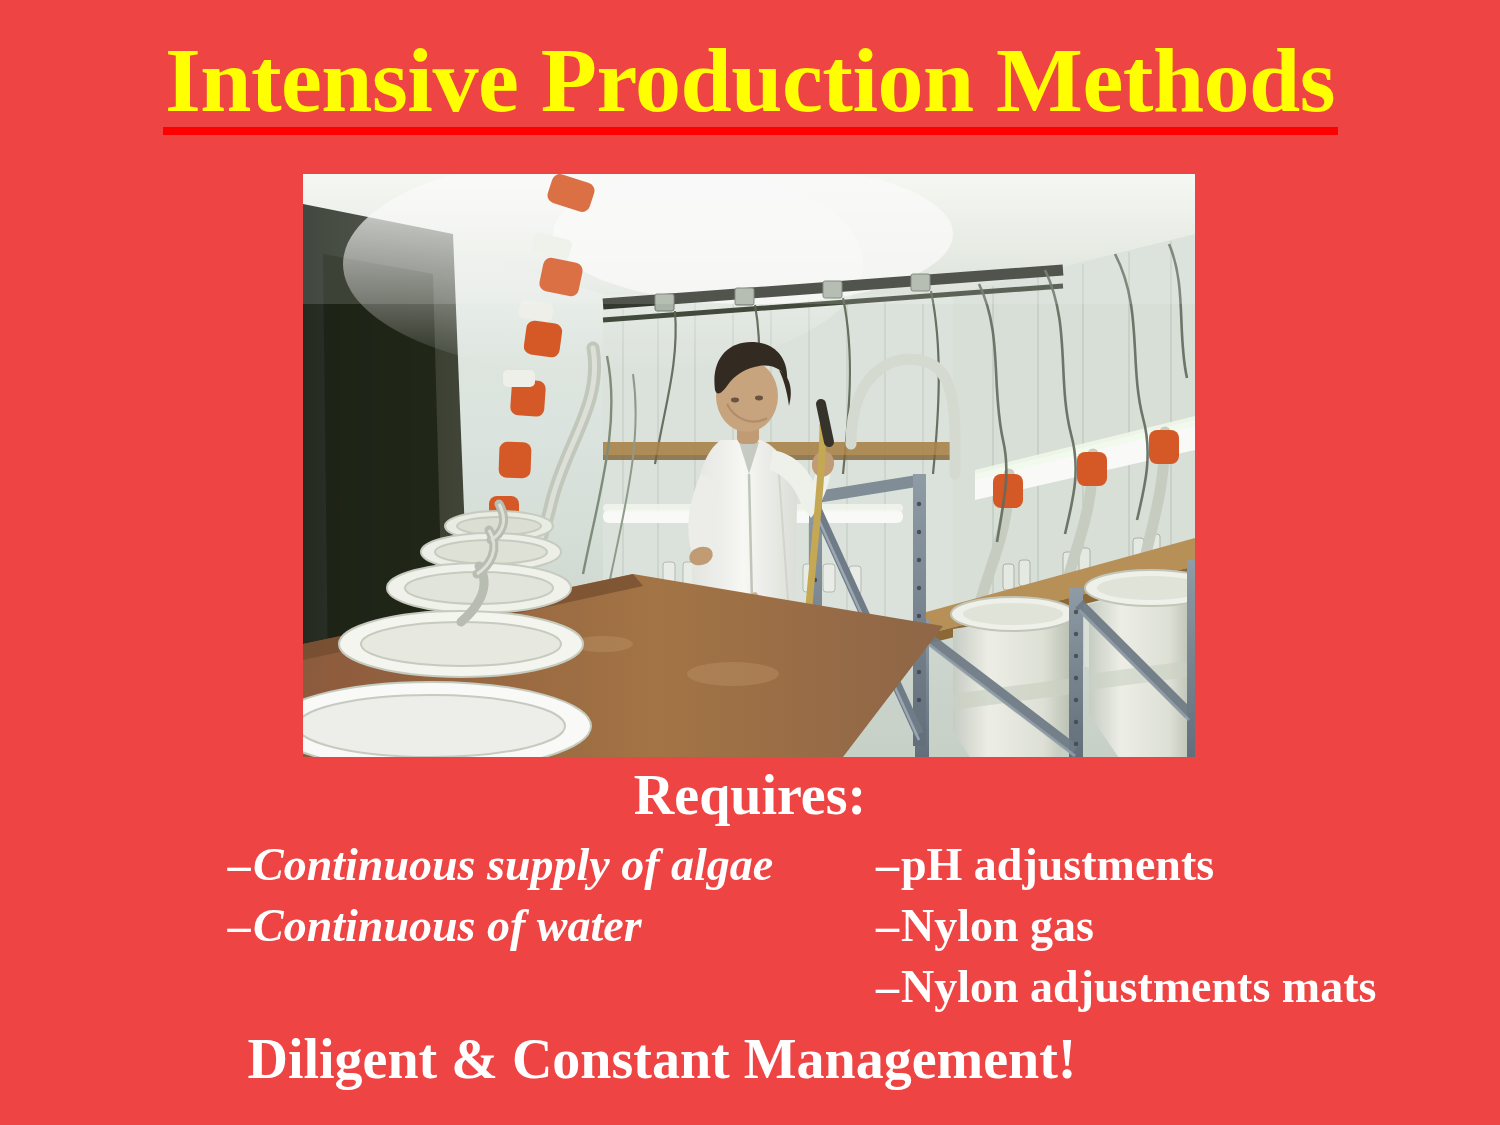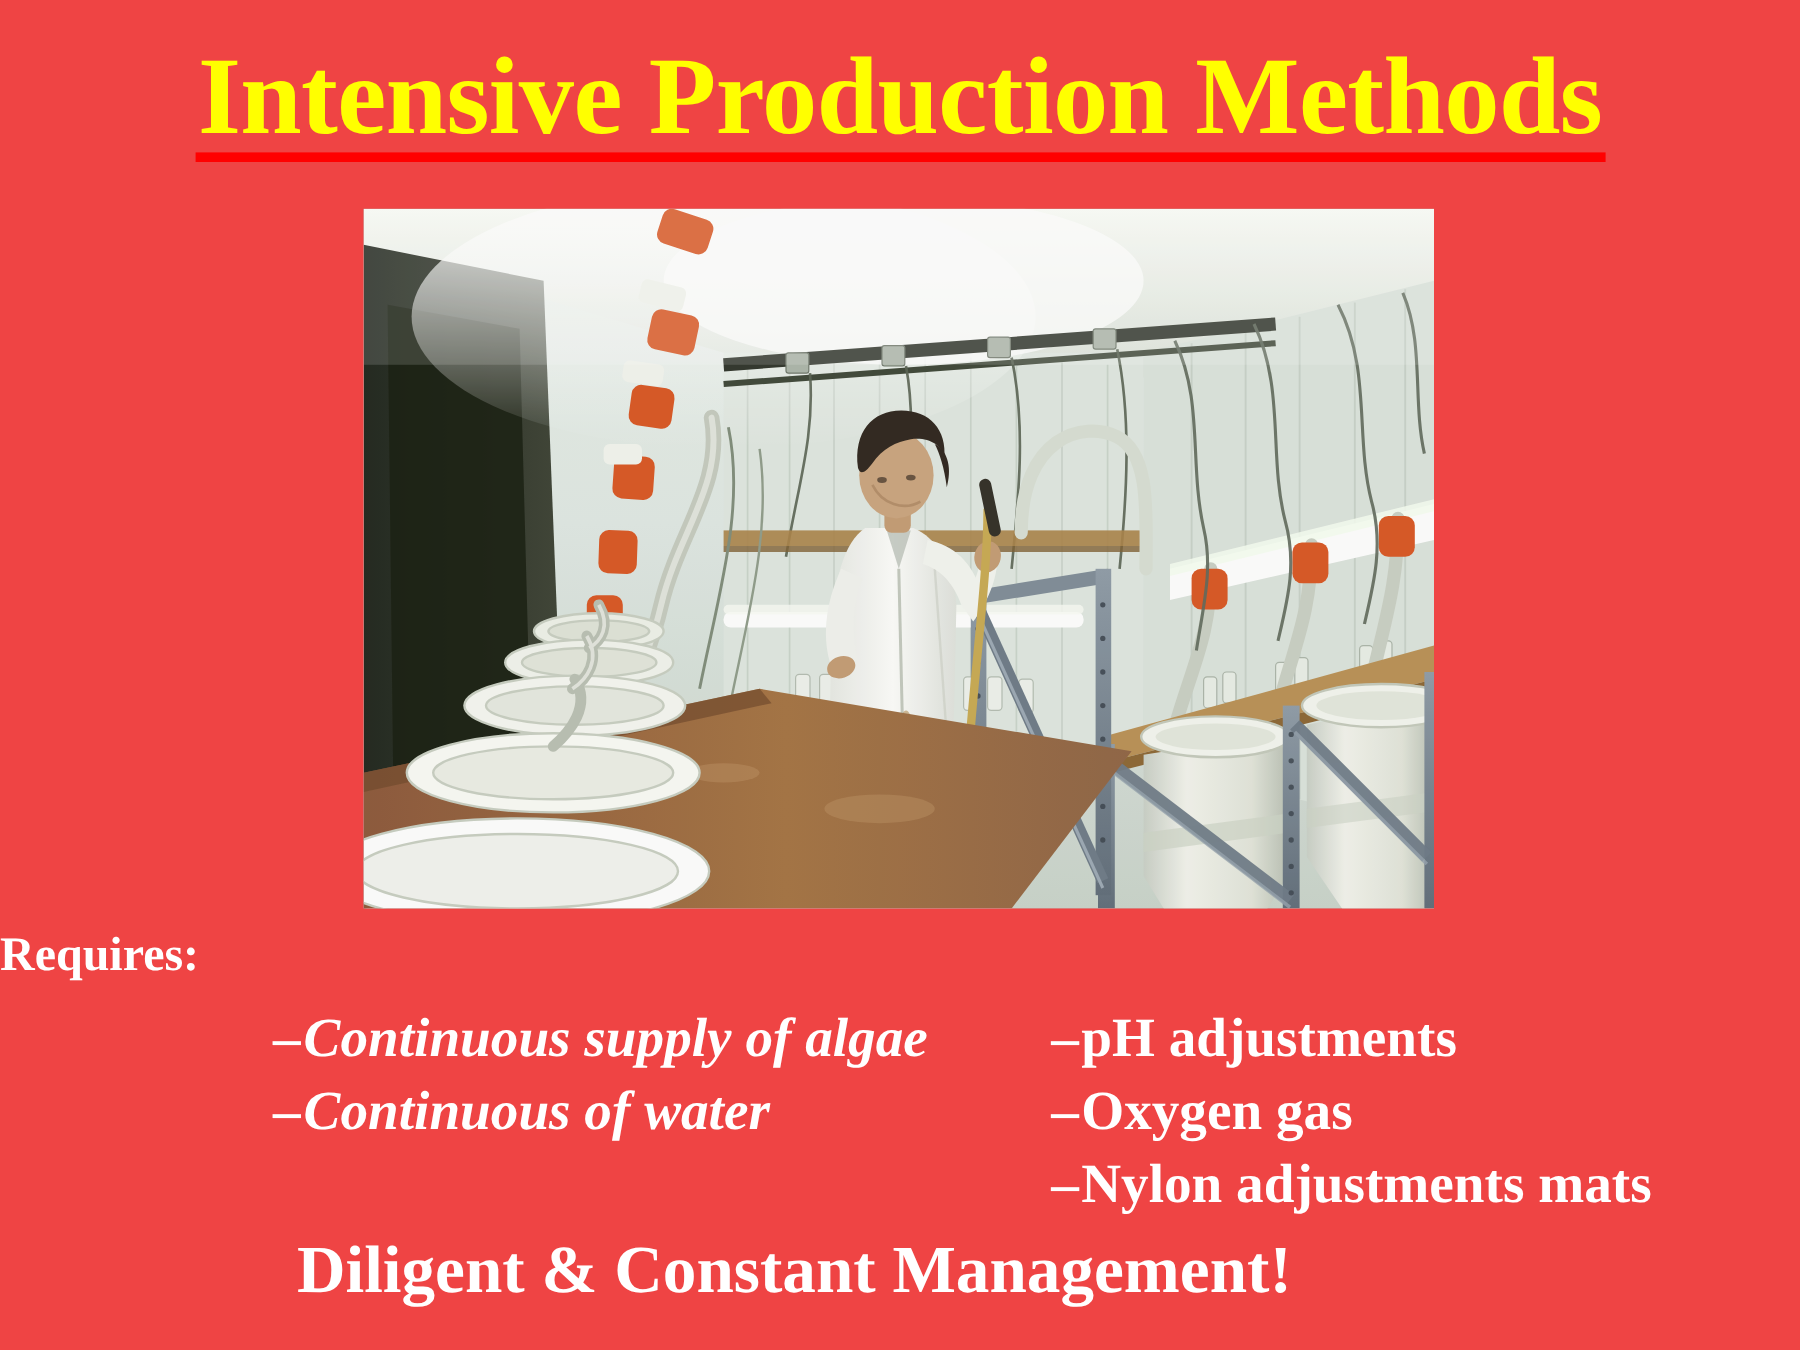--- a/index.html
+++ b/index.html
@@ -55,21 +55,22 @@
     background: #b9bfb6;
   }
   #photo svg { display: block; width: 100%; height: 100%; }
 
   
   #requires-heading {
     position: absolute;
     left: 0;
     top: 766px;
     width: 1500px;
-    font-size: 40px;
+    text-align: center;
+    font-size: 56px;
     line-height: 58px;
     font-weight: bold;
     color: #FFFFFF;
   }
 
   
   #bullet-columns {
     position: absolute;
     left: 0;
     top: 834px;
@@ -429,21 +430,21 @@
       <div class="bullet-line">
         <span class="bullet-dash">–</span><span>Continuous of water</span>
       </div>
     </div>
 
     <div id="bullet-col-right" class="bullet-col">
       <div class="bullet-line">
         <span class="bullet-dash">–</span><span>pH adjustments</span>
       </div>
       <div class="bullet-line">
-        <span class="bullet-dash">–</span><span>Oxygen gas</span>
+        <span class="bullet-dash">–</span><span>Nylon gas</span>
       </div>
       <div class="bullet-line">
         <span class="bullet-dash">–</span><span>Nylon adjustments mats</span>
       </div>
     </div>
 
   </div>
 
   <div id="closing-line">Diligent &amp; Constant Management!</div>
 

